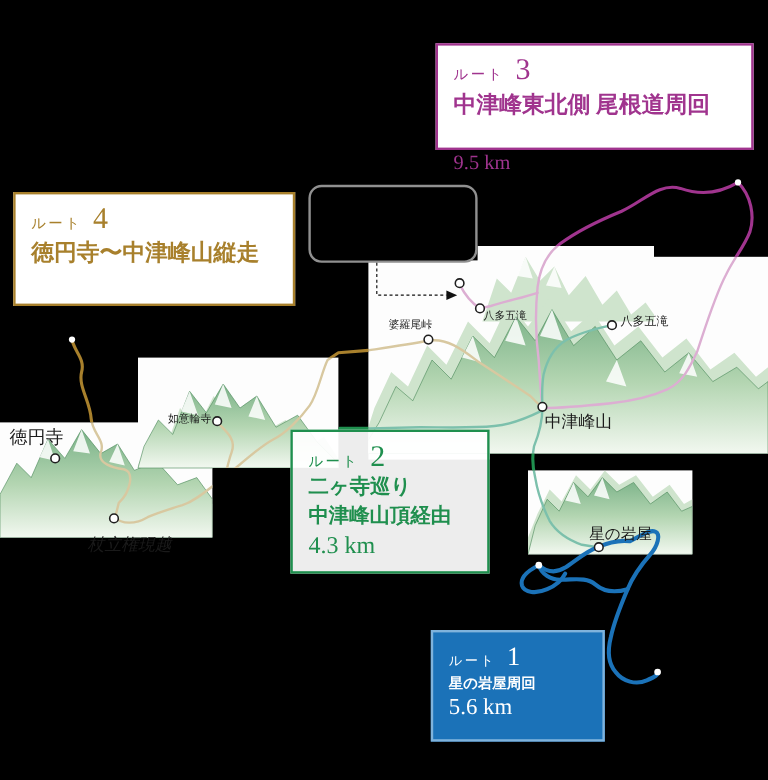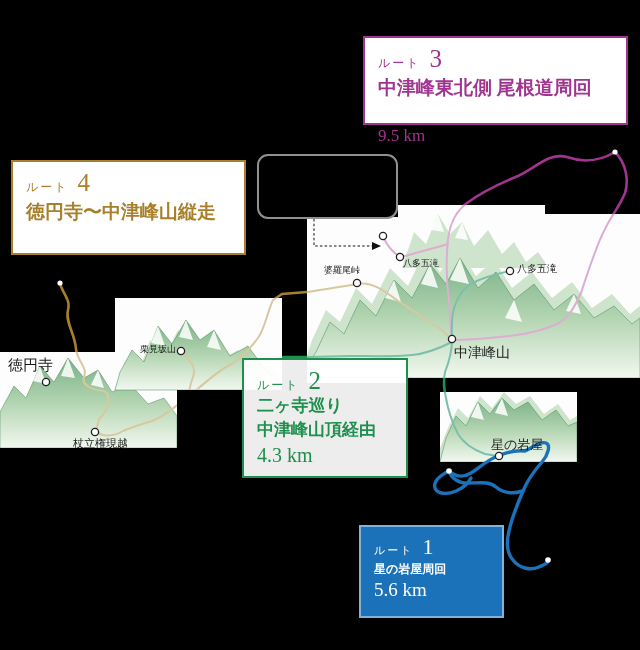--- a/index.html
+++ b/index.html
@@ -157,22 +157,22 @@
       <circle class="marker" cx="452" cy="339" r="3.6"></circle>
       <circle class="marker" cx="499" cy="456" r="3.6"></circle>
     </g>
 
     <rect class="blackbox" x="258" y="155" width="139" height="63" rx="10"></rect>
     <path class="dash" d="M314,219 L314,246 L372,246"></path>
     <path d="M381,246 L372,242 L372,250 Z" fill="#111"></path>
   </svg>
 
   <span class="mlabel" style="left:8px;top:358px;font-size:15px;">徳円寺</span>
-  <span class="mlabel" style="left:73px;top:438px;font-size:11px;">杖立権現越</span>
-  <span class="mlabel" style="left:140px;top:345px;font-size:9px;">栗見坂山</span>
+  <span class="mlabel" style="left:73px;top:448px;font-size:14px;font-style:italic;">杖立権現越</span>
+  <span class="mlabel" style="left:140px;top:345px;font-size:9px;">如意輪寺</span>
   <span class="mlabel" style="left:324px;top:266px;font-size:9px;text-align:right;">婆羅尾峠</span>
   <span class="mlabel" style="left:391px;top:259px;font-size:9px;margin-left:12px;">八多五滝</span>
   <span class="mlabel" style="left:517px;top:264px;font-size:10px;">八多五滝</span>
   <span class="mlabel" style="left:454px;top:346px;font-size:14px;">中津峰山</span>
   <span class="mlabel" style="left:491px;top:438px;font-size:13px;">星の岩屋</span>
 
   <div class="card" id="card-r3">
     <div class="tagline">
       <span class="tag">ルート</span>
       <span class="num">3</span>

